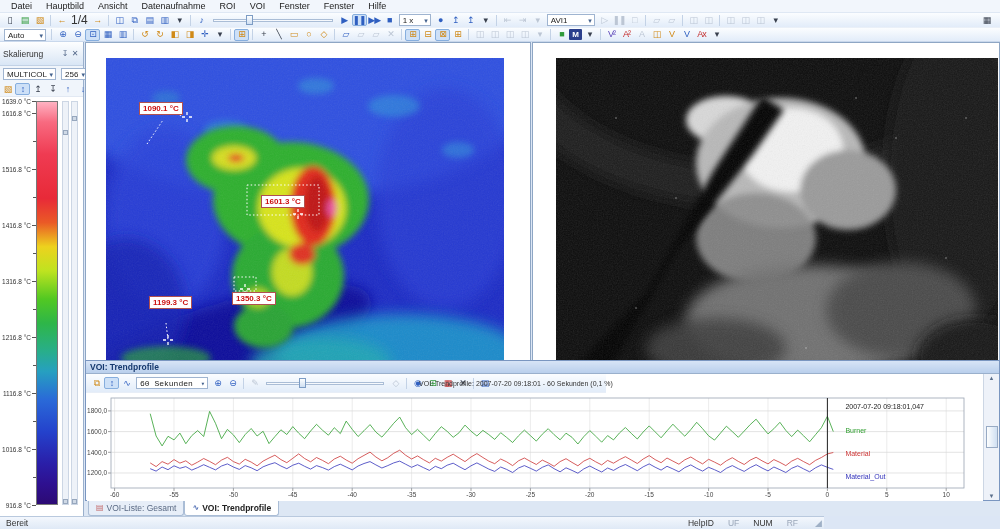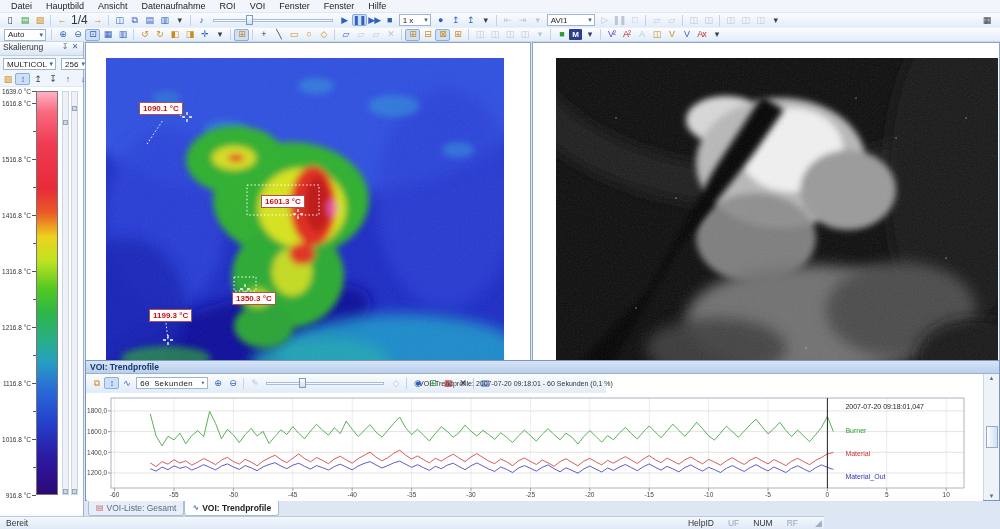--- a/index.html
+++ b/index.html
@@ -10,31 +10,31 @@
 .menu-item{padding:0 7px;font-size:9px;color:#222;line-height:12px}
 .toolbar{position:absolute;left:0;width:1000px;background:linear-gradient(#fbfdff,#e2ecf9);display:flex;align-items:center;padding-left:2px}
 #tb1{top:13px;height:15px;border-bottom:1px solid #eaf0f8}
 #tb2{top:28px;height:14px;border-bottom:1px solid #c9d8ec}
 .tbtn{display:inline-flex;width:15px;height:12px;align-items:center;justify-content:center;font-size:9px;line-height:1;color:#44546e;border:1px solid transparent;border-radius:2px;flex:none;cursor:default;letter-spacing:-1px}
 .tbtn.act{background:#cde0f7;border-color:#86aede}
 .tbtn.dis{color:#bcc6d4}
 .c-amber{color:#d08a18}.c-blue{color:#2f5fc0}.c-green{color:#2f9a3a}.c-red{color:#c43030}.c-purple{color:#5b45b8}.c-dark{color:#39404e}
 .box-blue{background:#2b3f8c;color:#fff !important;font-weight:bold;font-size:8px;width:13px;height:11px;border-radius:1px;letter-spacing:0}
 .tsep{width:1px;height:11px;background:#c3d2e6;margin:0 3px;flex:none}
-.tcombo{display:inline-flex;height:12px;border:1px solid #9fb4d0;background:#fff;align-items:center;justify-content:space-between;font-size:8px;padding:0 2px 0 3px;margin:0 2px;flex:none;overflow:hidden;white-space:nowrap}
+.tcombo{display:inline-flex;height:12px;border:1px solid #9fb4d0;background:#fff;align-items:flex-end;justify-content:space-between;font-size:8px;padding:0 2px 0 3px;margin:0 2px;flex:none;overflow:hidden;white-space:nowrap}
 .tcombo .ca{color:#44628e;font-size:7px;margin-left:2px}
 .tcombo .cv{overflow:hidden;white-space:nowrap}
 .tlabel{font-size:12px;color:#333;margin:0 2px;flex:none}
 .tslider{position:relative;height:12px;flex:none;margin:0 4px}
 .tslider .track{position:absolute;left:0;right:0;top:5px;height:3px;border:1px solid #aabdd6;background:#f6f9fd}
 .tslider .thumb{position:absolute;left:28%;top:1px;width:7px;height:10px;background:linear-gradient(#fdfefe,#cfdff2);border:1px solid #7d9cc4}
 .ml-auto{margin-left:auto;margin-right:6px}
 
 #left-panel{position:absolute;left:0;top:42px;width:84px;height:474px;background:#f7fafd;border-right:1px solid #9ab0cc}
-#lp-title{height:14px;background:linear-gradient(#fdfeff,#d9e6f5);border-bottom:1px solid #c2d2e6;display:flex;padding:0 3px;font-size:8.5px;color:#333}
+#lp-title{height:24px;background:linear-gradient(#fdfeff,#d9e6f5);border-bottom:1px solid #c2d2e6;display:flex;align-items:center;padding:0 3px;font-size:8.5px;color:#333}
 #lp-title .sp{flex:1}
 .lp-ctl{width:10px;text-align:center;color:#55698a;font-size:8px;cursor:default}
 #lp-combos{display:flex;gap:1px;padding:2px 1px;background:#f0f5fb}
 #lp-tools{display:flex;padding:1px 0;border-bottom:1px solid #e2e9f3;background:#f0f5fb}
 #scale-area{position:relative;height:427px;background:#fff}
 #scale-bar{position:absolute;left:36px;top:4px;width:22px;height:404px;border:1px solid #777;
 background:linear-gradient(#ffb2c2 0%,#f86a80 5%,#ef3b52 13%,#e82a38 24%,#ea5a26 30%,#edd21e 36%,#bfe320 42%,#52c822 49%,#2eb648 55%,#28ae8a 62%,#26a0c0 67%,#2a6ad8 74%,#2442cc 82%,#2a1ea8 90%,#2e1090 95%,#2c0a74 100%)}
 .sl{position:absolute;left:0;width:31px;text-align:right;font-size:6.5px;color:#333;line-height:7px}
 .stick{position:absolute;background:#555;height:1px}
 .track2{position:absolute;top:4px;width:7px;height:404px;background:#eef2f8;border:1px solid #ccd6e4}
@@ -315,21 +315,21 @@
         <rect x="141" y="127" width="72" height="30" fill="none" stroke="#fff" stroke-width="1" stroke-dasharray="1.5 2.2"></rect>
         <path d="M187,156h3 M194,156h3 M192,151v3 M192,158v3" stroke="#fff" stroke-width="1.3" fill="none"></path>
         <rect x="128" y="219" width="22" height="14" fill="none" stroke="#fff" stroke-width="1" stroke-dasharray="1.5 2.2"></rect>
         <path d="M134,231h3 M141,231h3 M139,226v3 M139,233v3" stroke="#fff" stroke-width="1.3" fill="none"></path>
         <line x1="60" y1="265" x2="62" y2="282" stroke="#fff" stroke-width="1" stroke-dasharray="1.5 2.2"></line>
         <path d="M57,282h3 M64,282h3 M62,277v3 M62,284v3" stroke="#fff" stroke-width="1.3" fill="none"></path>
       </svg>
   <div class="temp-label" style="left: 33px; top: 44px;">1090.1 °C</div>
       <div class="temp-label" style="left: 155px; top: 137px;">1601.3 °C</div>
       <div class="temp-label" style="left: 126px; top: 234px;">1350.3 °C</div>
-      <div class="temp-label" style="left: 43px; top: 251px;">1199.3 °C</div>
+      <div class="temp-label" style="left: 43px; top: 238px;">1199.3 °C</div>
     </div>
 </div>
 
 <div id="ref-win" class="img-win">
   <div id="ref-img" class="img-holder">
     <svg class="pic" viewBox="0 0 442 310" preserveAspectRatio="none">
       <rect width="442" height="310" fill="#0b0b0b"></rect>
       <ellipse cx="200" cy="-30" rx="250" ry="160" fill="none" stroke="#1c1c1c" stroke-width="40" filter="url(#b7)"></ellipse>
       <ellipse cx="400" cy="120" rx="70" ry="160" fill="#161616" filter="url(#b7)"></ellipse>
       <g filter="url(#b3)">

